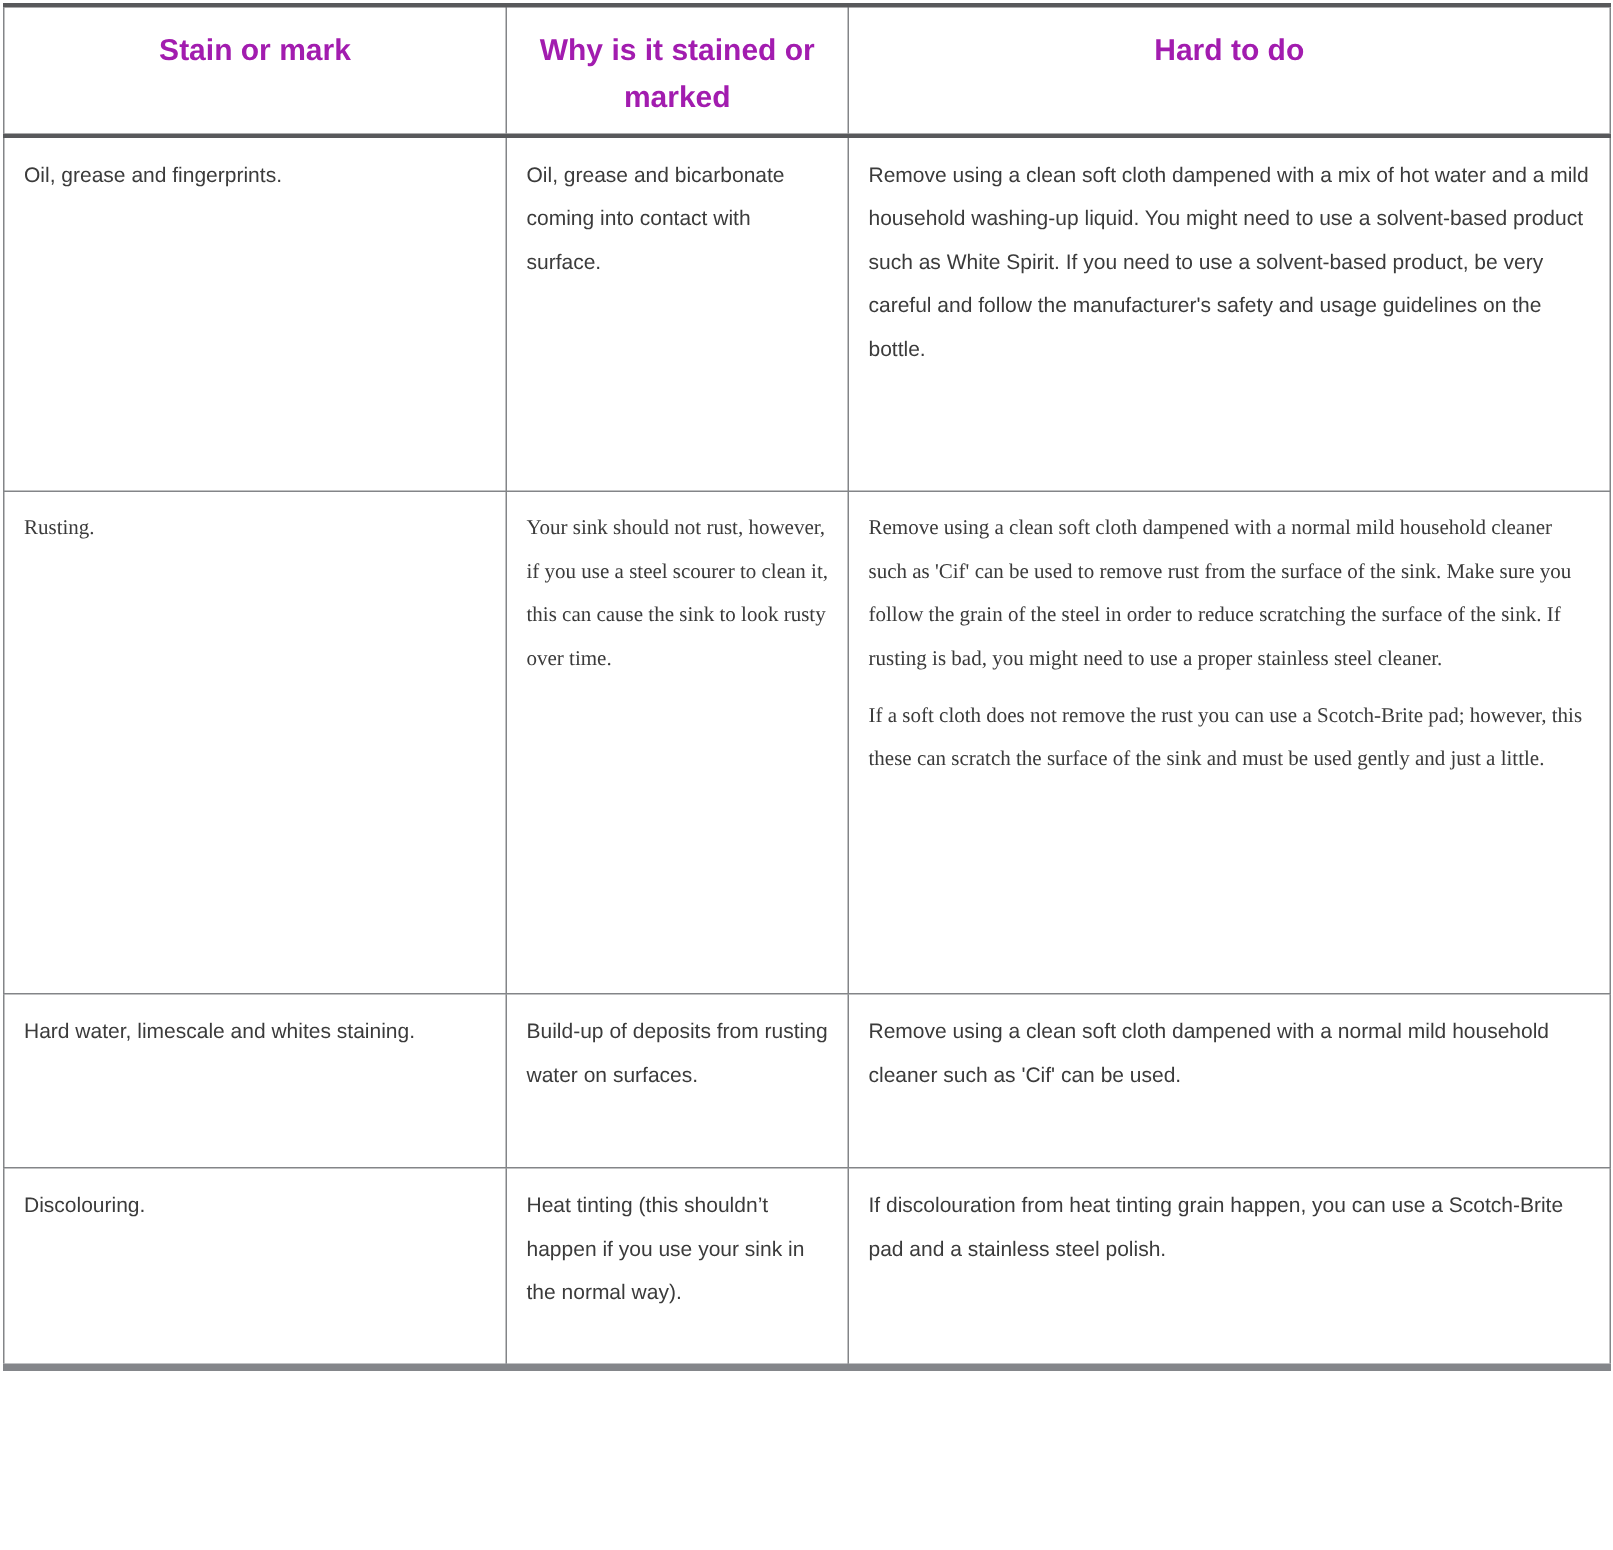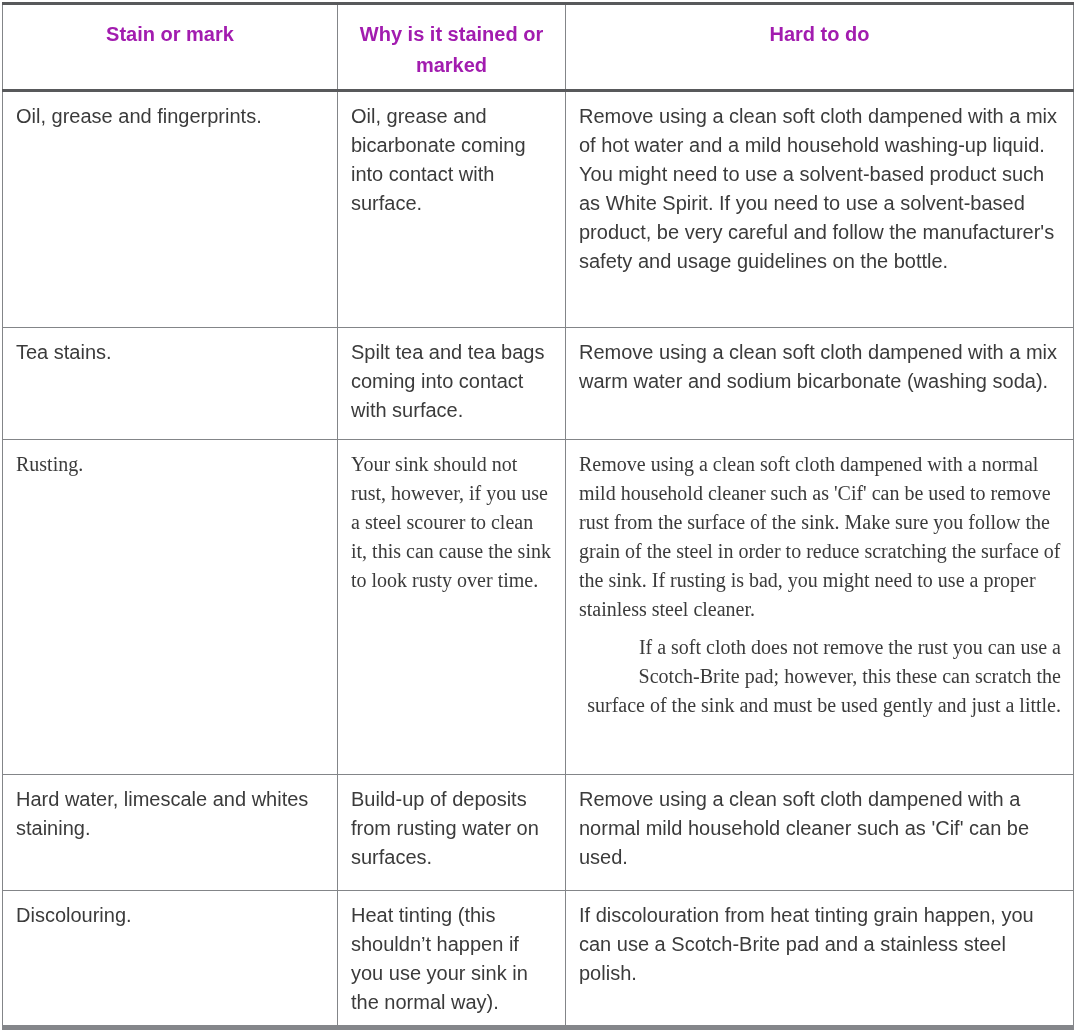--- a/index.html
+++ b/index.html
@@ -38,37 +38,36 @@
     font-size: 20px;
     line-height: 31px;
     color: #a21caf;
     padding: 14px 10px 8px 10px;
     height: 85px;
     box-sizing: border-box;
   }
   table.care-table td {
     border: 1px solid #838588;
     vertical-align: top;
-    font-size: 20px;
+    font-size: 14px;
     line-height: 29px;
     padding: 10px 12px 8px 13px;
     box-sizing: border-box;
   }
   tr.row-oil     td { height: 237px; }
   tr.row-tea     td { height: 112px; }
   tr.row-rust    td { height: 335px; font-family: Liberation Serif, serif; }
   tr.row-hard    td { height: 116px; margin-top: 12px; }
   tr.row-discol  td { height: 133px; }
 
   td p {
     margin: 0;
   }
   td p + p {
     margin-top: 9px;
-    text-align: right;
   }
 </style>
 </head>
 <body>
 
 <div class="page">
   <table class="care-table">
     <colgroup>
       <col class="c1">
       <col class="c2">
@@ -84,31 +83,20 @@
     <tbody>
       <tr class="row-oil">
         <td>
             <p>Oil, grease and fingerprints.</p>
           </td>
         <td>
             <p>Oil, grease and bicarbonate coming into contact with surface.</p>
           </td>
         <td>
             <p>Remove using a clean soft cloth dampened with a mix of hot water and a mild household washing-up liquid. You might need to use a solvent-based product such as White Spirit. If you need to use a solvent-based product, be very careful and follow the manufacturer's safety and usage guidelines on the bottle.</p>
-          </td>
-      </tr>
-      <tr class="row-tea">
-        <td>
-            <p>Tea stains.</p>
-          </td>
-        <td>
-            <p>Spilt tea and tea bags coming into contact with surface.</p>
-          </td>
-        <td>
-            <p>Remove using a clean soft cloth dampened with a mix warm water and sodium bicarbonate (washing soda).</p>
           </td>
       </tr>
       <tr class="row-rust">
         <td>
             <p>Rusting.</p>
           </td>
         <td>
             <p>Your sink should not rust, however, if you use a steel scourer to clean it, this can cause the sink to look rusty over time.</p>
           </td>
         <td>

